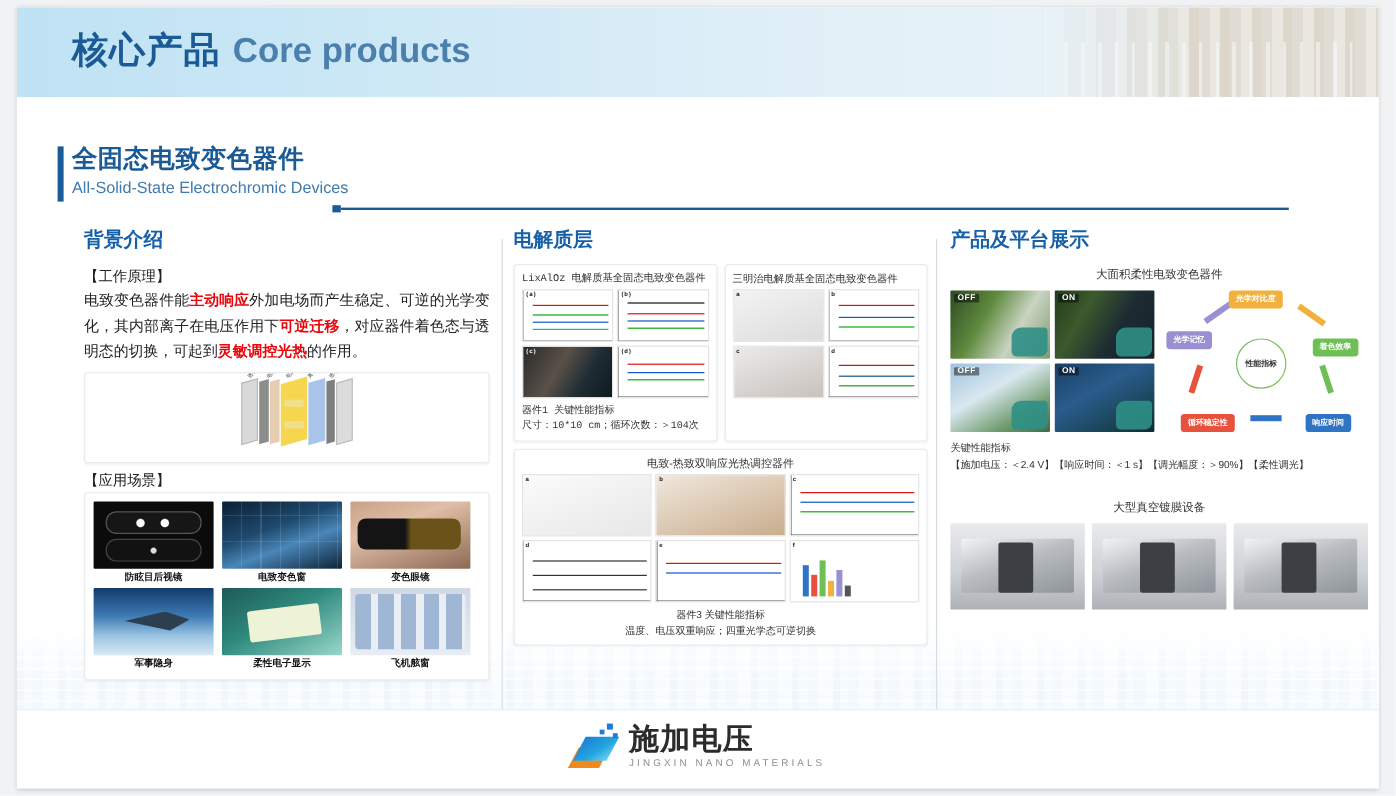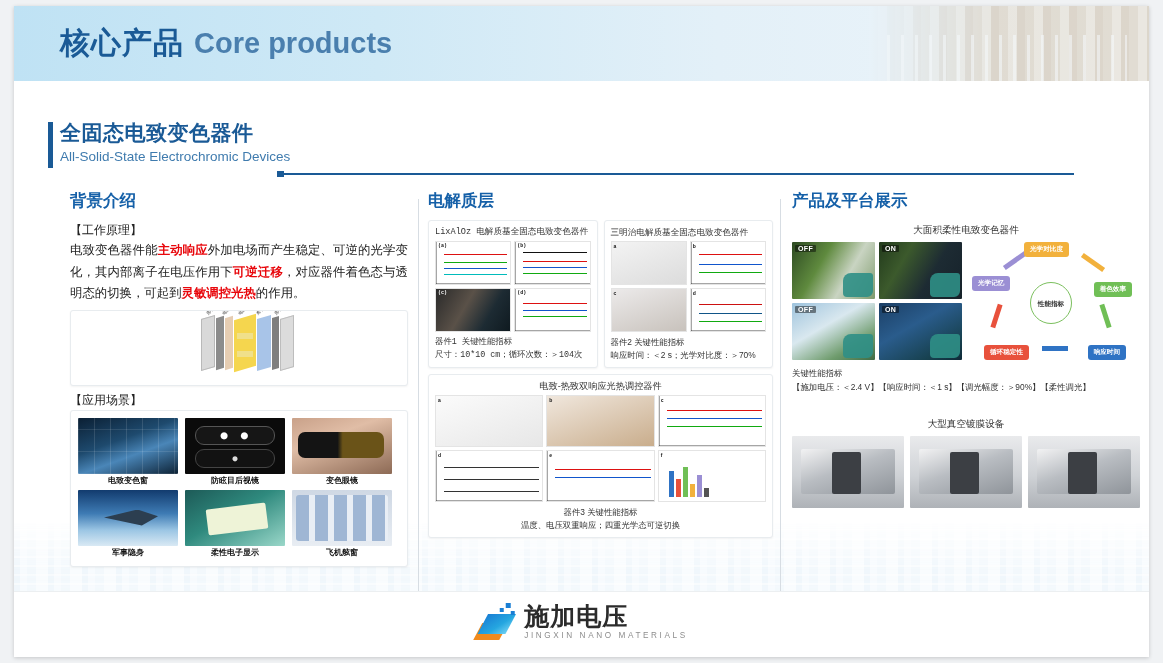--- a/index.html
+++ b/index.html
@@ -253,26 +253,26 @@
           <div class="tick-text" style="left:76px;">透明导电层</div>
           <div class="arrow" style="top:16px;"></div>
           <div class="arrow" style="top:34px;"></div>
         </div>
       </div>
 
       <div class="para-label">【应用场景】</div>
       <div class="white-card apps">
         <div class="row">
           <div class="cell">
+            <div class="ph mirror"></div>
+            <div class="cap">防眩目后视镜</div>
+          </div>
+          <div class="cell">
             <div class="ph window"></div>
             <div class="cap">电致变色窗</div>
-          </div>
-          <div class="cell">
-            <div class="ph mirror"></div>
-            <div class="cap">防眩目后视镜</div>
           </div>
           <div class="cell">
             <div class="ph glasses"></div>
             <div class="cap">变色眼镜</div>
           </div>
         </div>
         <div class="row" style="margin-top:3px">
           <div class="cell">
             <div class="ph stealth"></div>
             <div class="cap">军事隐身</div>
@@ -351,24 +351,20 @@
               <span class="lbl">c</span>
             </div>
             <div class="panel spec" style="height:44px">
               <span class="lbl">d</span>
               <div class="curves">
                 <div class="cv" style="top:9px;background:#c11;"></div>
                 <div class="cv" style="top:18px;background:#158;"></div>
                 <div class="cv" style="top:26px;background:#1a1;"></div>
               </div>
             </div>
-          </div>
-          <div class="m">
-            <div>器件2 关键性能指标</div>
-            <div>响应时间：＜2 s；光学对比度：＞70%</div>
           </div>
         </div>
       </div>
 
       <div class="white-card res-card" style="margin-top:6px;">
         <div class="t" style="text-align:center; font-size:9.2px;">电致-热致双响应光热调控器件</div>
         <div class="fig" style="display:grid;grid-template-columns:1fr 1fr 1fr;gap:3px;">
           <div class="panel" style="height:52px;background:linear-gradient(160deg,#fbfbfb,#e7e7e7)">
             <span class="lbl">a</span>
           </div>

